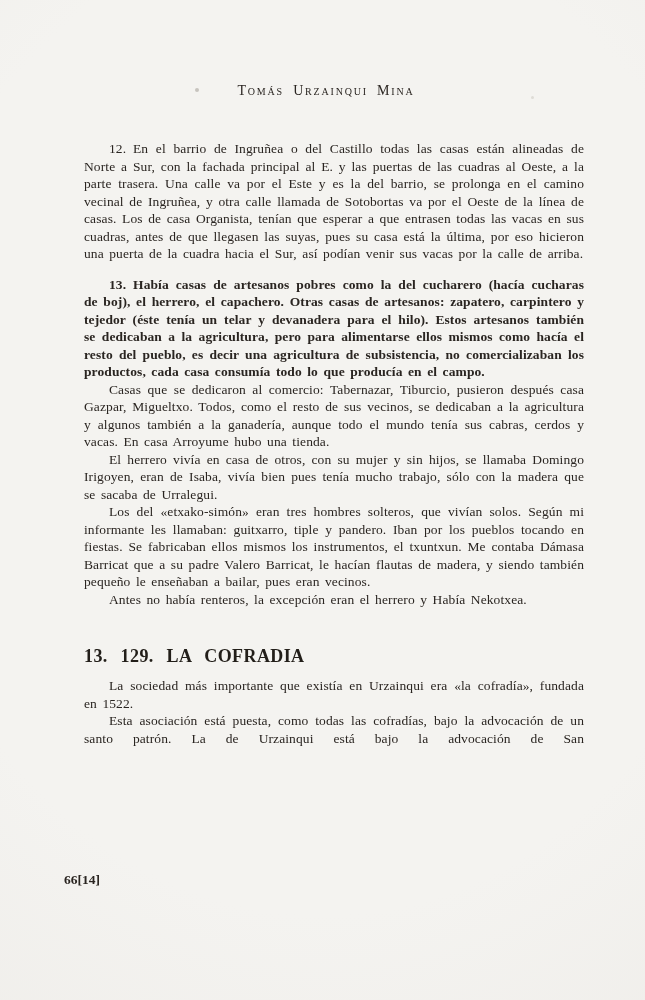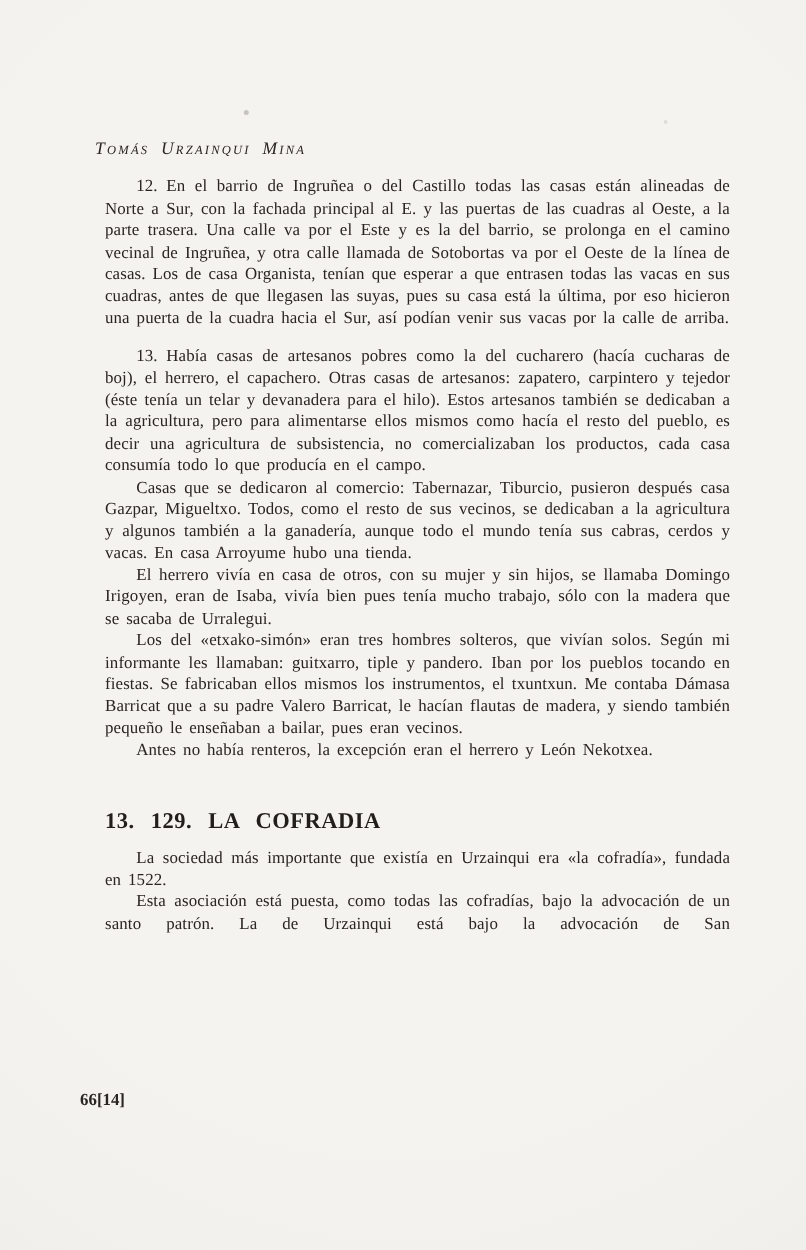--- a/index.html
+++ b/index.html
@@ -11,48 +11,48 @@
     width: 645px;
     height: 1000px;
     background:
       radial-gradient(ellipse 120% 90% at 50% 42%, #f4f3f0 55%, #edebe7 100%);
     font-family: "Liberation Serif", serif;
     color: #2a2521;
     overflow: hidden;
   }
   .running-header {
     position: absolute;
-    top: 112px;
+    top: 83px;
     left: 76px;
     width: 500px;
-    text-align: left;
+    text-align: center;
     font-variant: small-caps;
     font-size: 14px;
     letter-spacing: 1.8px;
     word-spacing: 4px;
     color: #2b2622;
-    font-style: italic;
   }
   .text-block {
     position: absolute;
     top: 140px;
     left: 84px;
     width: 500px;
   }
   .body-para {
     margin: 0;
     text-align: justify;
     text-indent: 25px;
     font-size: 13.5px;
     line-height: 17.5px;
     word-spacing: 2px;
     letter-spacing: 0.1px;
   }
   .space-before {
     margin-top: 13px;
+    font-weight: bold;
   }
   .continues {
     text-align-last: justify;
   }
   .section-heading {
     margin: 38px 0 10px 0;
     font-size: 18px;
     font-weight: 700;
     letter-spacing: 0.4px;
     word-spacing: 8px;
@@ -106,21 +106,21 @@
 
     <p class="body-para space-before">13. Había casas de artesanos pobres como la del cucharero (hacía cucharas de boj), el herrero, el capachero. Otras casas de artesanos: zapatero, carpintero y tejedor (éste tenía un telar y devanadera para el hilo). Estos artesanos también se dedicaban a la agricultura, pero para alimentarse ellos mismos como hacía el resto del pueblo, es decir una agricultura de subsistencia, no comercializaban los productos, cada casa consumía todo lo que producía en el campo.</p>
 
     <p class="body-para">Casas que se dedicaron al comercio: Tabernazar, Tiburcio, pusieron después casa Gazpar, Migueltxo. Todos, como el resto de sus vecinos, se dedicaban a la agricultura y algunos también a la ganadería, aunque todo el mundo tenía sus cabras, cerdos y vacas. En casa Arroyume hubo una tienda.</p>
 
     <p class="body-para">El herrero vivía en casa de otros, con su mujer y sin hijos, se llamaba Domingo Irigoyen, eran de Isaba, vivía bien pues tenía mucho trabajo, sólo con la madera que se sacaba de Urralegui.</p>
 
     <p class="body-para">Los del «etxako-simón» eran tres hombres solteros, que vivían solos. Según mi informante les llamaban: guitxarro, tiple y pandero. Iban por los pueblos tocando en fiestas. Se fabricaban ellos mismos los instrumentos, el txuntxun. Me contaba Dámasa Barricat que a su padre Valero Barricat, le hacían flautas de madera, y siendo también pequeño le enseñaban a bailar, pues eran vecinos.</p>
 
 
-    <p class="body-para">Antes no había renteros, la excepción eran el herrero y León Nekotxea.</p>
+    <p class="body-para">Antes no había renteros, la excepción eran el herrero y Había Nekotxea.</p>
 
     <h2 class="section-heading">13. 129. LA COFRADIA</h2>
 
     <p class="body-para">La sociedad más importante que existía en Urzainqui era «la cofradía», fundada en 1522.</p>
 
     <p class="body-para continues">Esta asociación está puesta, como todas las cofradías, bajo la advocación de un santo patrón. La de Urzainqui está bajo la advocación de San</p>
 
   </div>
 
   <div class="page-footer">

